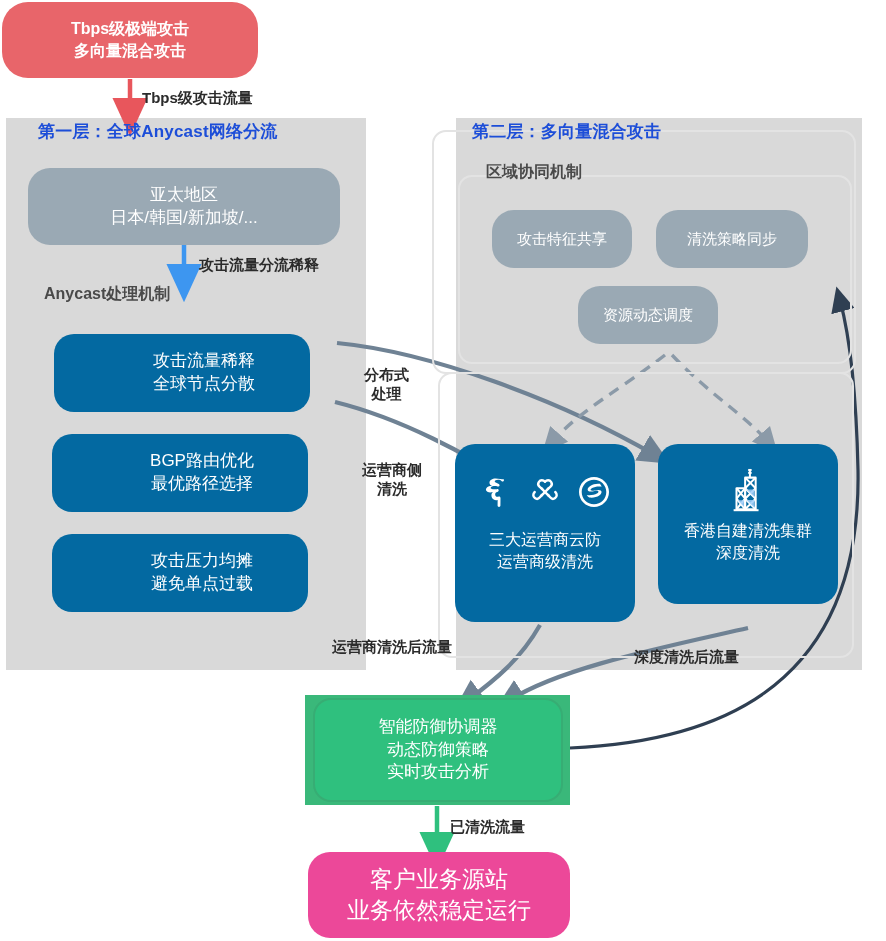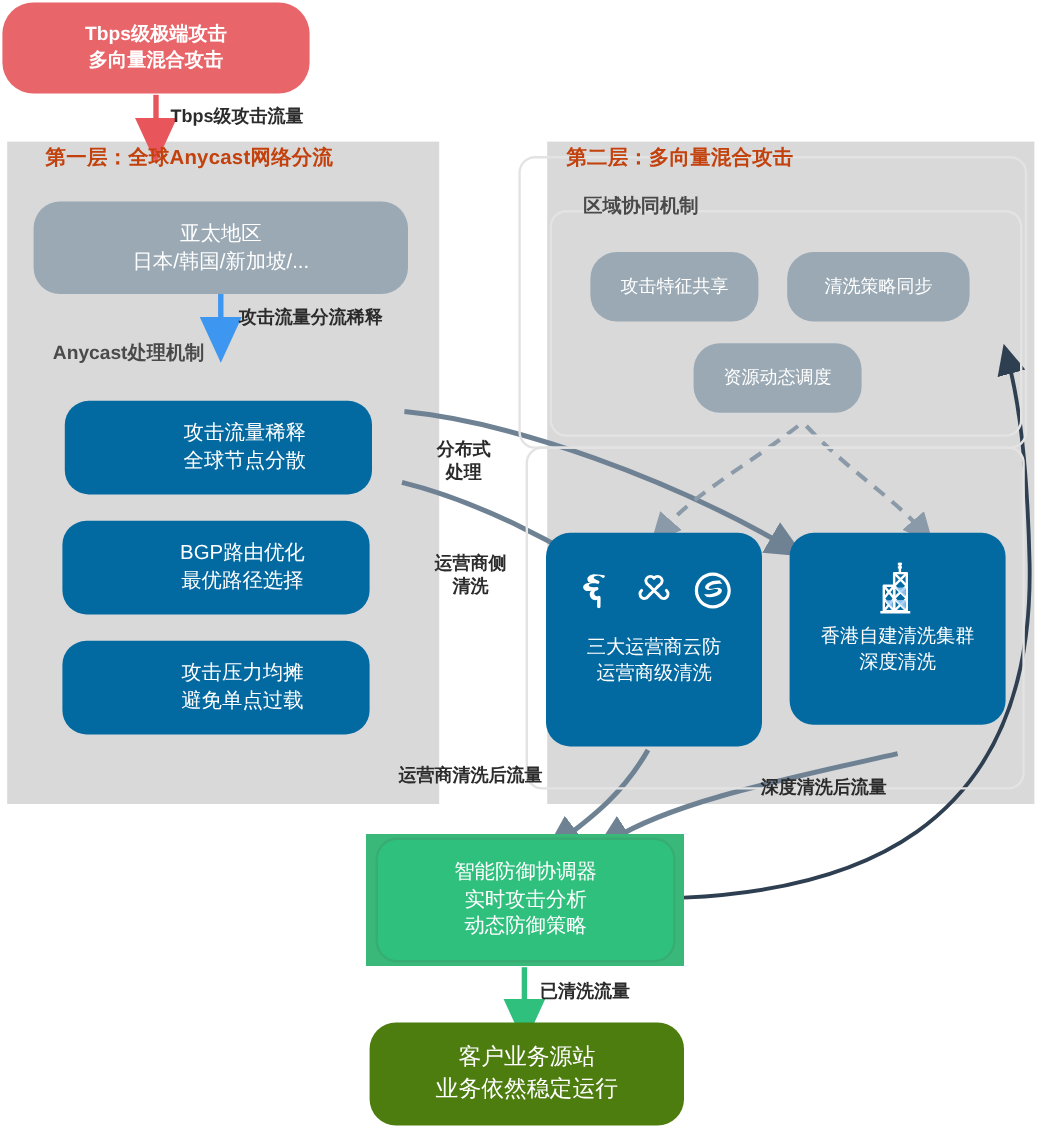--- a/index.html
+++ b/index.html
@@ -9,21 +9,21 @@
   }
   #stage{
     position:relative;
     width:886px;height:941px;
     overflow:hidden;
     background:#ffffff;
   }
   .panel{position:absolute;background:#d9d9d9;}
   .panel-title{
     position:absolute;
-    font-size:17px;font-weight:bold;color:#c2410c;
+    font-size:17px;font-weight:bold;color:#1d4ed8;
     white-space:nowrap;letter-spacing:.2px;
   }
   .sub-title{
     position:absolute;
     font-size:16px;font-weight:bold;color:#4a4a4a;
     white-space:nowrap;
   }
   .group-outline{
     position:absolute;
     border:2px solid #e3e3e3;
@@ -40,21 +40,21 @@
   .node .lines{width:100%;}
   .node .ln{display:block;white-space:nowrap;}
 
   .n-red{background:#e8656a;border-radius:26px;font-size:16px;font-weight:bold;}
   .n-slate{background:#9aa9b4;border-radius:22px;font-size:17px;}
   .n-blue{background:#0369a1;border-radius:20px;font-size:17px;padding-left:44px;}
   .n-bluebig{background:#0369a1;border-radius:20px;font-size:16px;}
   .n-gray{background:#9aa9b4;border-radius:22px;font-size:15px;}
   .n-green-outer{background:#3ab87a;}
   .n-green{background:#2fc07e;border:2px solid #37ad74;border-radius:18px;font-size:17px;}
-  .n-orange{background:#4d7c0f;border-radius:22px;font-size:19px;}
+  .n-orange{background:#ec4899;border-radius:22px;font-size:23px;}
 
   .edge-label{
     position:absolute;
     font-size:15px;font-weight:bold;color:#2b2b2b;
     white-space:nowrap;line-height:1.25;
   }
   .edge-label.two{text-align:center;}
 
   svg.layer{
     position:absolute;left:0;top:0;
@@ -233,22 +233,22 @@
         <path d="M22.2 34.4 L30.8 42.6 L30.8 34.4 z"></path>
         <path d="M13.2 34.6 L19.8 41.6 L19.8 34.6 z"></path>
       </g>
     </svg>
   </div>
 
   <div class="n-green-outer" style="position:absolute;left:305px;top:695px;width:265px;height:110px;z-index:3;"></div>
   <div class="node n-green" style="left:313px;top:698px;width:250px;height:104px;">
     <div class="lines">
       <span class="ln">智能防御协调器</span>
+      <span class="ln">动态防御策略</span>
       <span class="ln">实时攻击分析</span>
-      <span class="ln">动态防御策略</span>
     </div>
   </div>
 
   <div class="node n-orange" style="left:308px;top:852px;width:262px;height:86px;">
     <div class="lines">
       <span class="ln">客户业务源站</span>
       <span class="ln">业务依然稳定运行</span>
     </div>
   </div>
 

